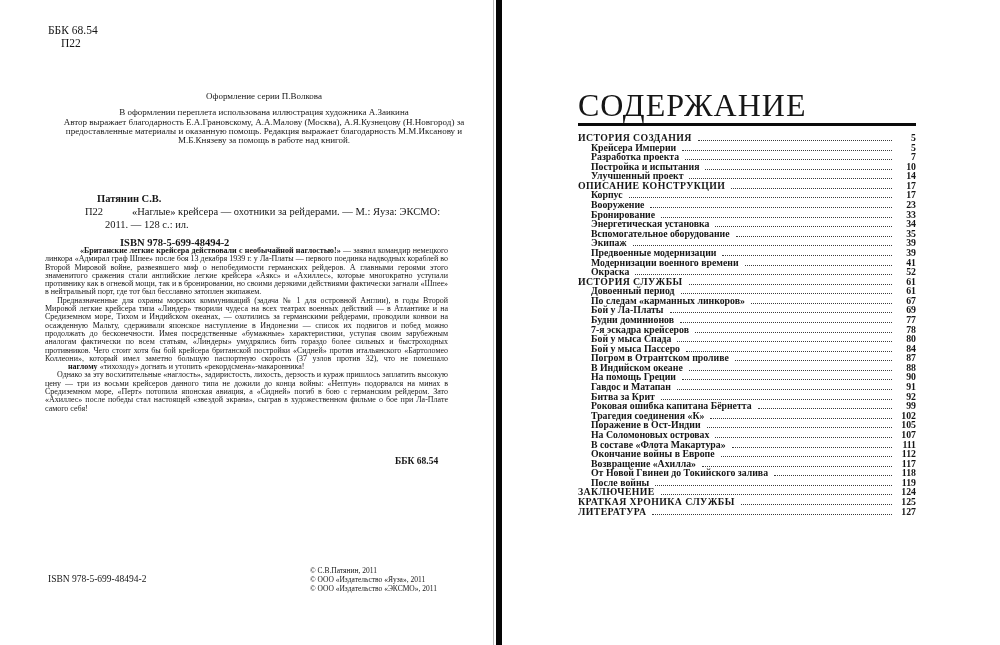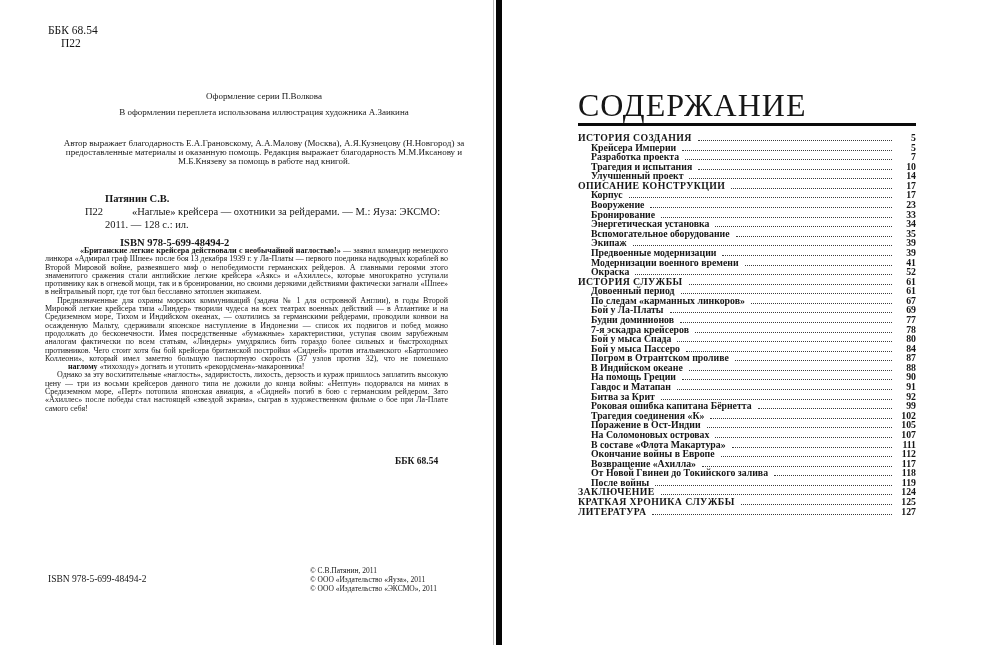--- a/index.html
+++ b/index.html
@@ -12,25 +12,25 @@
   .gutter { position:absolute; left:496px; top:0; width:6px; height:645px; background:#050505; }
 
   
   .bbk-top { position:absolute; left:48px; top:24px; font-size:11.5px; line-height:13px; }
   .bbk-top .p22 { padding-left:13px; }
 
   .credits { position:absolute; left:52px; top:92px; width:424px; text-align:center;
              font-size:9px; line-height:9px; }
   .credit-item { margin:0 auto 7px auto; }
   .credit-0 { max-width:420px; }
-  .credit-1 { max-width:300px; margin-bottom:22px; }
+  .credit-1 { max-width:300px; margin-bottom:1px; }
   .credit-2 { max-width:424px; }
 
   .cite { position:absolute; left:85px; top:192px; width:366px; font-size:10.5px; line-height:13px; }
-  .cite-author { font-weight:bold; margin-left:20px; }
+  .cite-author { font-weight:bold; margin-left:12px; }
   .cite-body { position:relative; }
   .cite-code { position:absolute; left:0; top:0; }
   .cite-text { margin-left:20px; text-indent:27px; }
   .cite-isbn { font-weight:bold; margin-left:35px; margin-top:5px; }
 
   .annotation { position:absolute; left:45px; top:247px; width:403px;
                 font-size:8px; line-height:8.3px; text-align:justify; }
   .ann-p { text-indent:12px; }
   .annotation b { font-weight:bold;margin-left:23px; }
 
@@ -110,21 +110,21 @@
             <span class="lbl">Крейсера Империи</span>
             <span class="leader"></span>
             <span class="pg">5</span>
           </div>
           <div class="toc-row lvl1">
             <span class="lbl">Разработка проекта</span>
             <span class="leader"></span>
             <span class="pg">7</span>
           </div>
           <div class="toc-row lvl1">
-            <span class="lbl">Трагедия и испытания</span>
+            <span class="lbl">Постройка и испытания</span>
             <span class="leader"></span>
             <span class="pg">10</span>
           </div>
           <div class="toc-row lvl1">
             <span class="lbl">Улучшенный проект</span>
             <span class="leader"></span>
             <span class="pg">14</span>
           </div>
           <div class="toc-row lvl0">
             <span class="lbl">ОПИСАНИЕ КОНСТРУКЦИИ</span>

